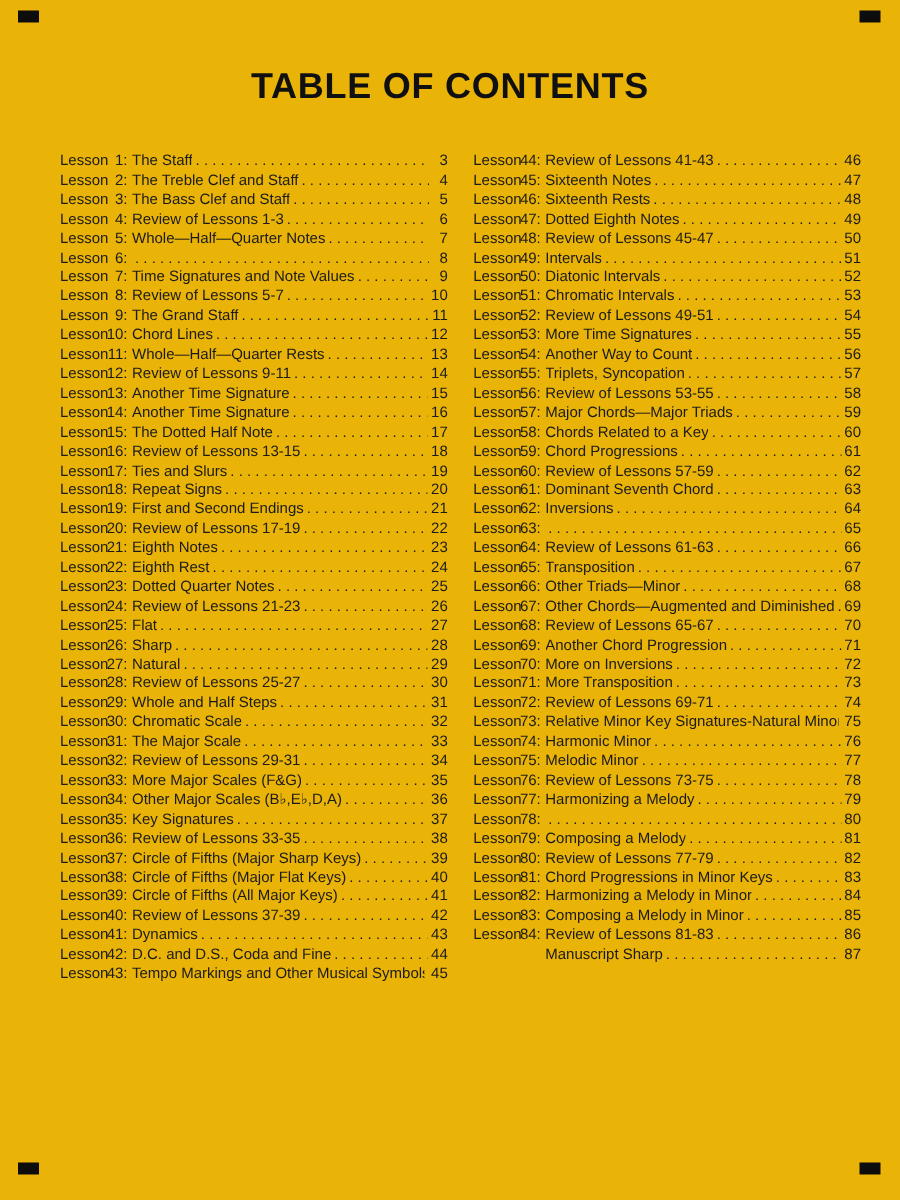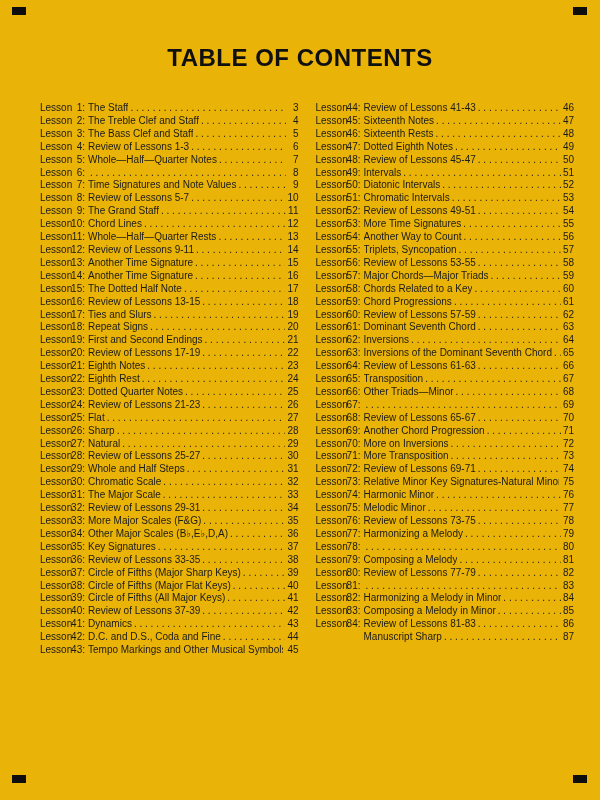--- a/index.html
+++ b/index.html
@@ -526,21 +526,20 @@
     <span class="lw">Lesson</span>
     <span class="ln">62:</span>
     <span class="tt">Inversions</span>
     <span class="dots"></span>
     <span class="pg">64</span>
   </div>
 
   <div class="row">
     <span class="lw">Lesson</span>
     <span class="ln">63:</span>
-    <span class="tt">Inversions of the Dominant Seventh Chord</span>
     <span class="dots"></span>
     <span class="pg">65</span>
   </div>
 
   <div class="row">
     <span class="lw">Lesson</span>
     <span class="ln">64:</span>
     <span class="tt">Review of Lessons 61-63</span>
     <span class="dots"></span>
     <span class="pg">66</span>
@@ -558,20 +557,21 @@
     <span class="lw">Lesson</span>
     <span class="ln">66:</span>
     <span class="tt">Other Triads—Minor</span>
     <span class="dots"></span>
     <span class="pg">68</span>
   </div>
 
   <div class="row">
     <span class="lw">Lesson</span>
     <span class="ln">67:</span>
+    <span class="tt">Other Chords—Augmented and Diminished</span>
     <span class="dots"></span>
     <span class="pg">69</span>
   </div>
 
   <div class="row">
     <span class="lw">Lesson</span>
     <span class="ln">68:</span>
     <span class="tt">Review of Lessons 65-67</span>
     <span class="dots"></span>
     <span class="pg">70</span>
@@ -668,20 +668,21 @@
     <span class="lw">Lesson</span>
     <span class="ln">80:</span>
     <span class="tt">Review of Lessons 77-79</span>
     <span class="dots"></span>
     <span class="pg">82</span>
   </div>
 
   <div class="row">
     <span class="lw">Lesson</span>
     <span class="ln">81:</span>
+    <span class="tt">Chord Progressions in Minor Keys</span>
     <span class="dots"></span>
     <span class="pg">83</span>
   </div>
 
   <div class="row">
     <span class="lw">Lesson</span>
     <span class="ln">82:</span>
     <span class="tt">Harmonizing a Melody in Minor</span>
     <span class="dots"></span>
     <span class="pg">84</span>

